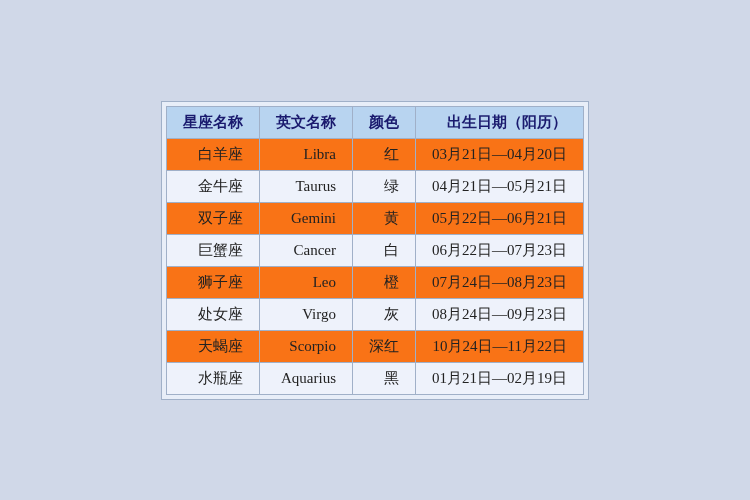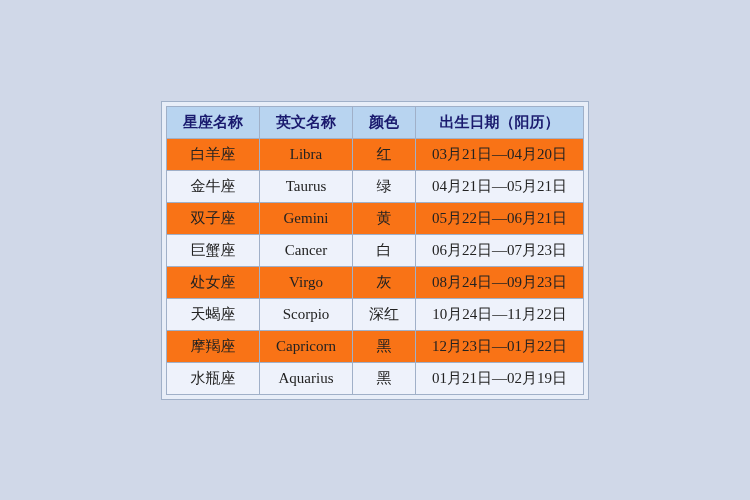--- a/index.html
+++ b/index.html
@@ -17,21 +17,21 @@
       border: 1px solid #a0b0c8;
       padding: 4px;
     }
     table {
       border-collapse: collapse;
       background-color: #f0f4fc;
     }
     th, td {
       border: 1px solid #a0b0c8;
       padding: 6px 16px;
-      text-align: center;
+      text-align: right;
       font-size: 15px;
       color: #222;
       white-space: nowrap;
     }
     thead tr th {
       background-color: #b8d4f0;
       font-weight: bold;
       color: #1a1a6e;
       font-size: 15px;
     }
@@ -74,38 +74,38 @@
           <td>黄</td>
           <td>05月22日—06月21日</td>
         </tr>
         <tr>
           <td>巨蟹座</td>
           <td>Cancer</td>
           <td>白</td>
           <td>06月22日—07月23日</td>
         </tr>
         <tr>
+          <td>狮子座</td>
+          <td>Leo</td>
+          <td>橙</td>
+          <td>07月24日—08月23日</td>
+        </tr>
+        <tr>
           <td>处女座</td>
           <td>Virgo</td>
           <td>灰</td>
           <td>08月24日—09月23日</td>
         </tr>
         <tr>
           <td>天蝎座</td>
           <td>Scorpio</td>
           <td>深红</td>
           <td>10月24日—11月22日</td>
         </tr>
         <tr>
-          <td>摩羯座</td>
-          <td>Capricorn</td>
-          <td>黑</td>
-          <td>12月23日—01月22日</td>
-        </tr>
-        <tr>
           <td>水瓶座</td>
           <td>Aquarius</td>
           <td>黑</td>
           <td>01月21日—02月19日</td>
         </tr>
       </tbody>
   </table>
 </div>
 
 </body></html>

